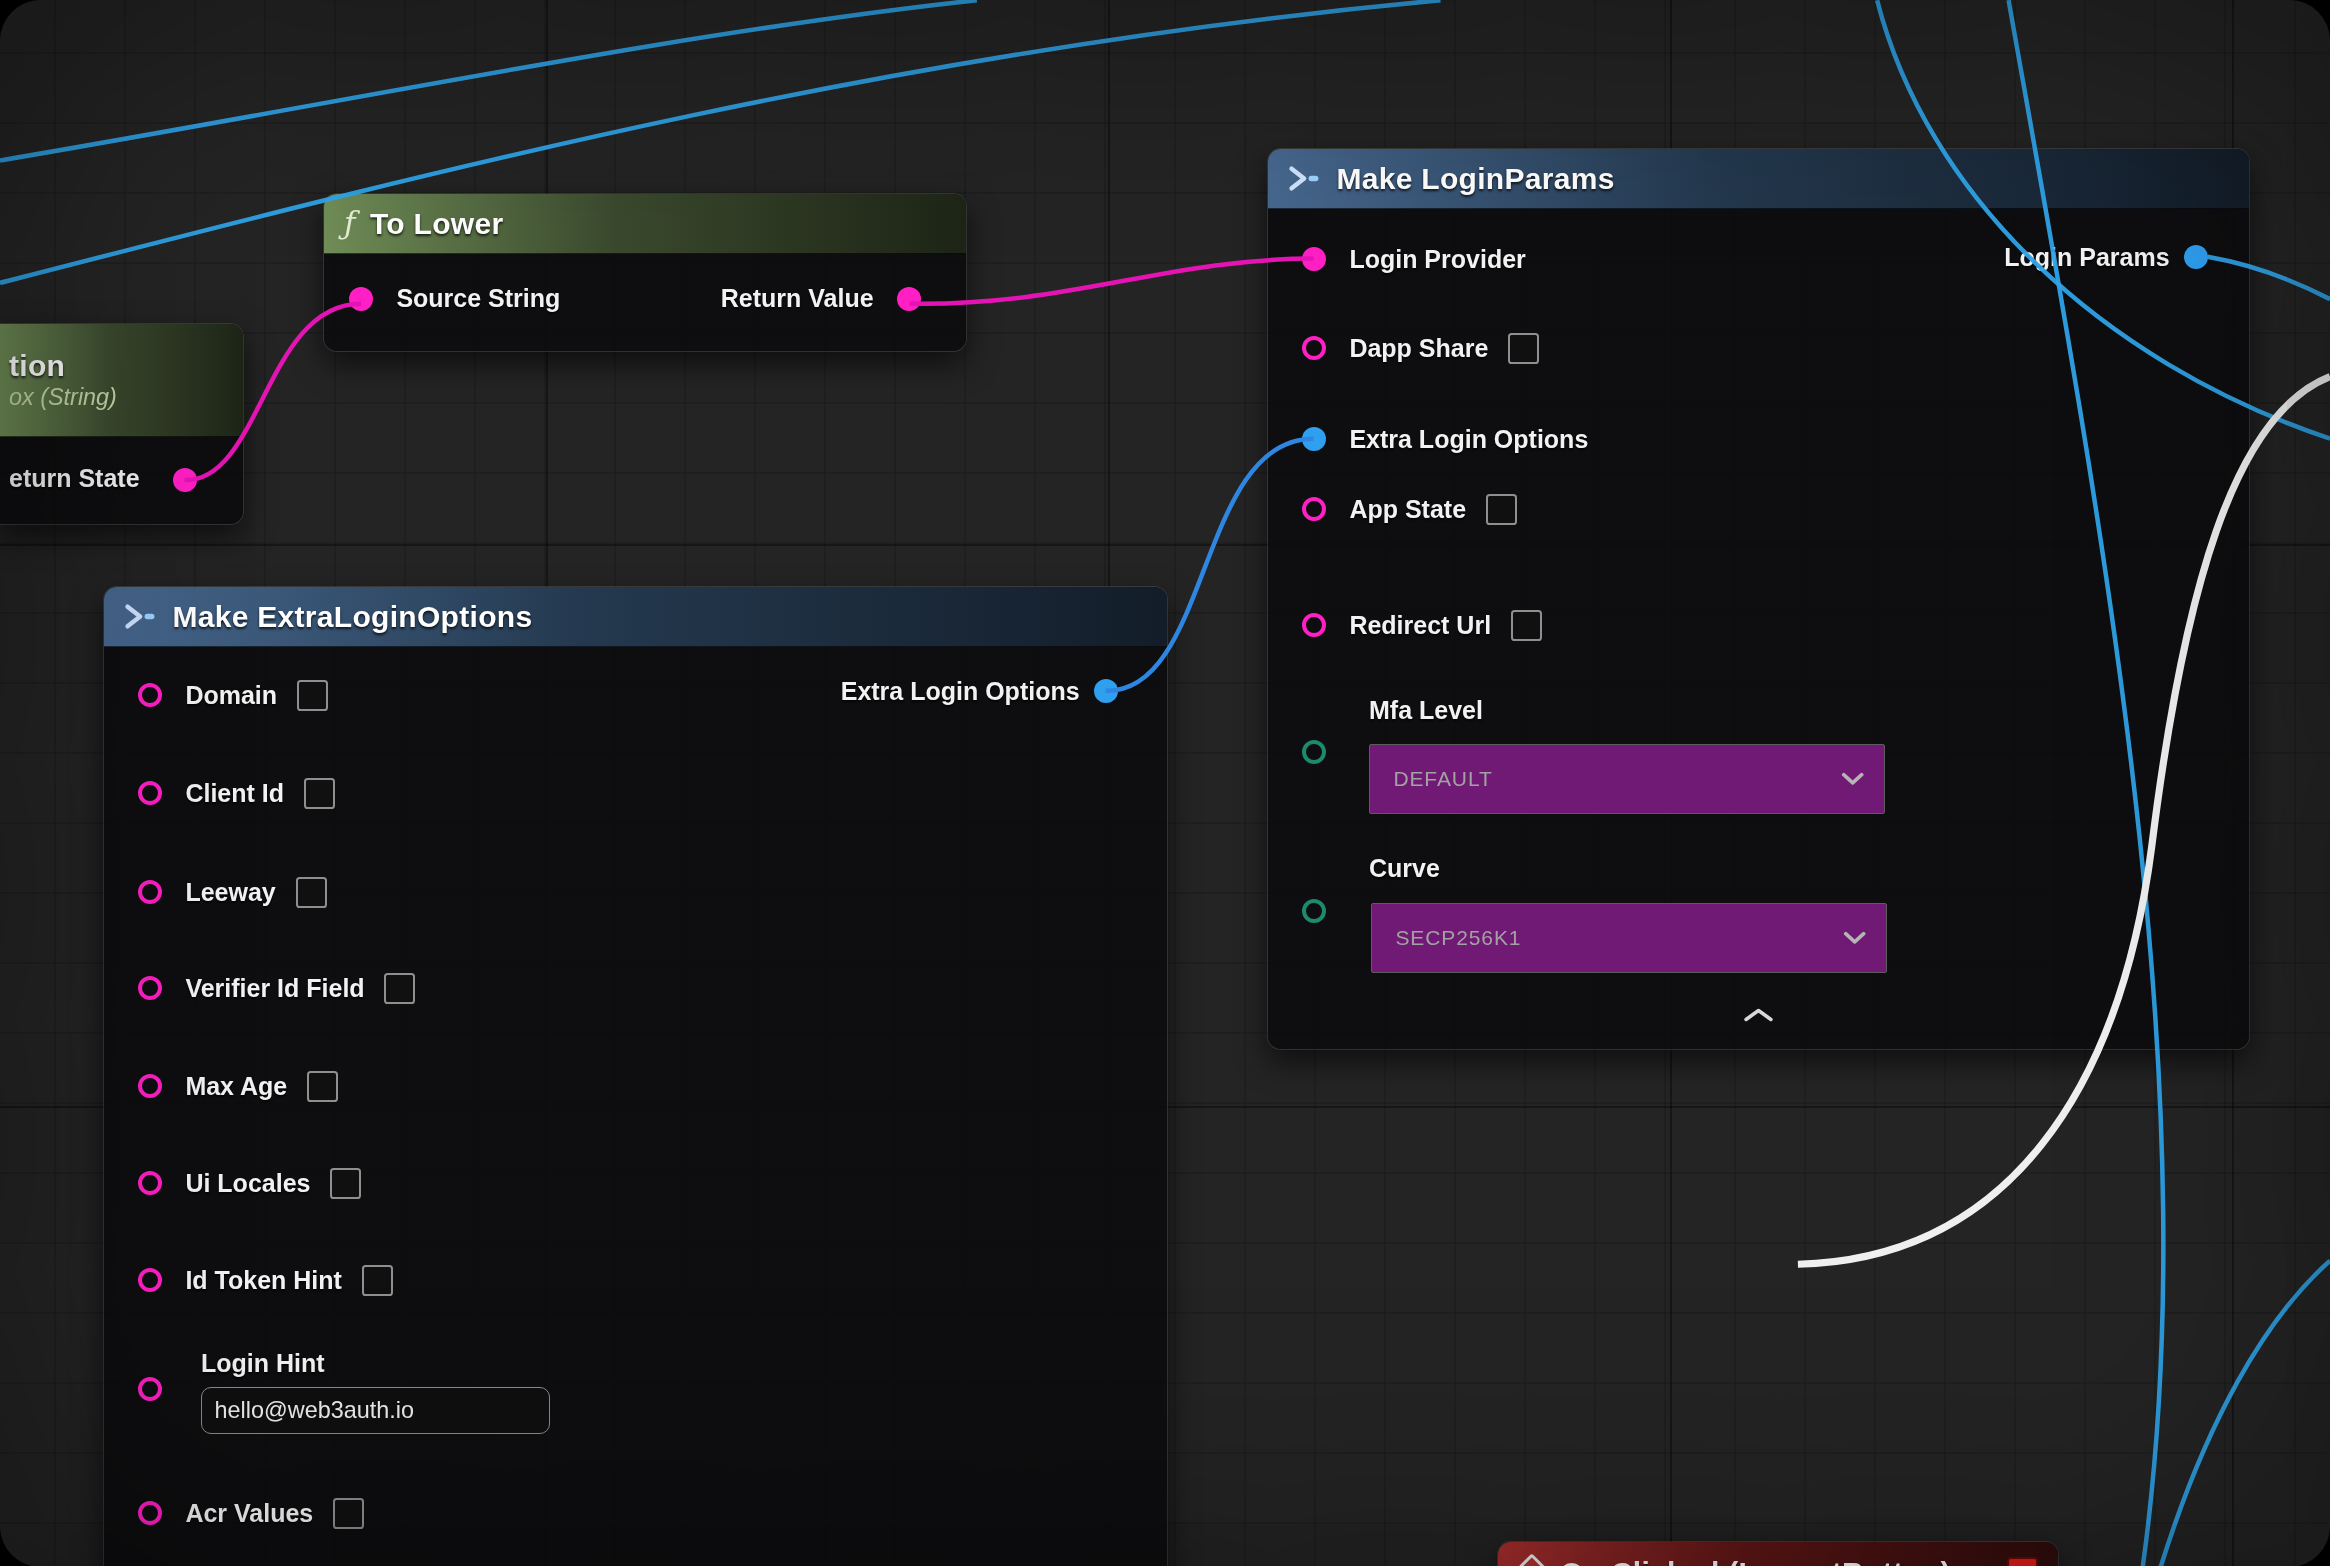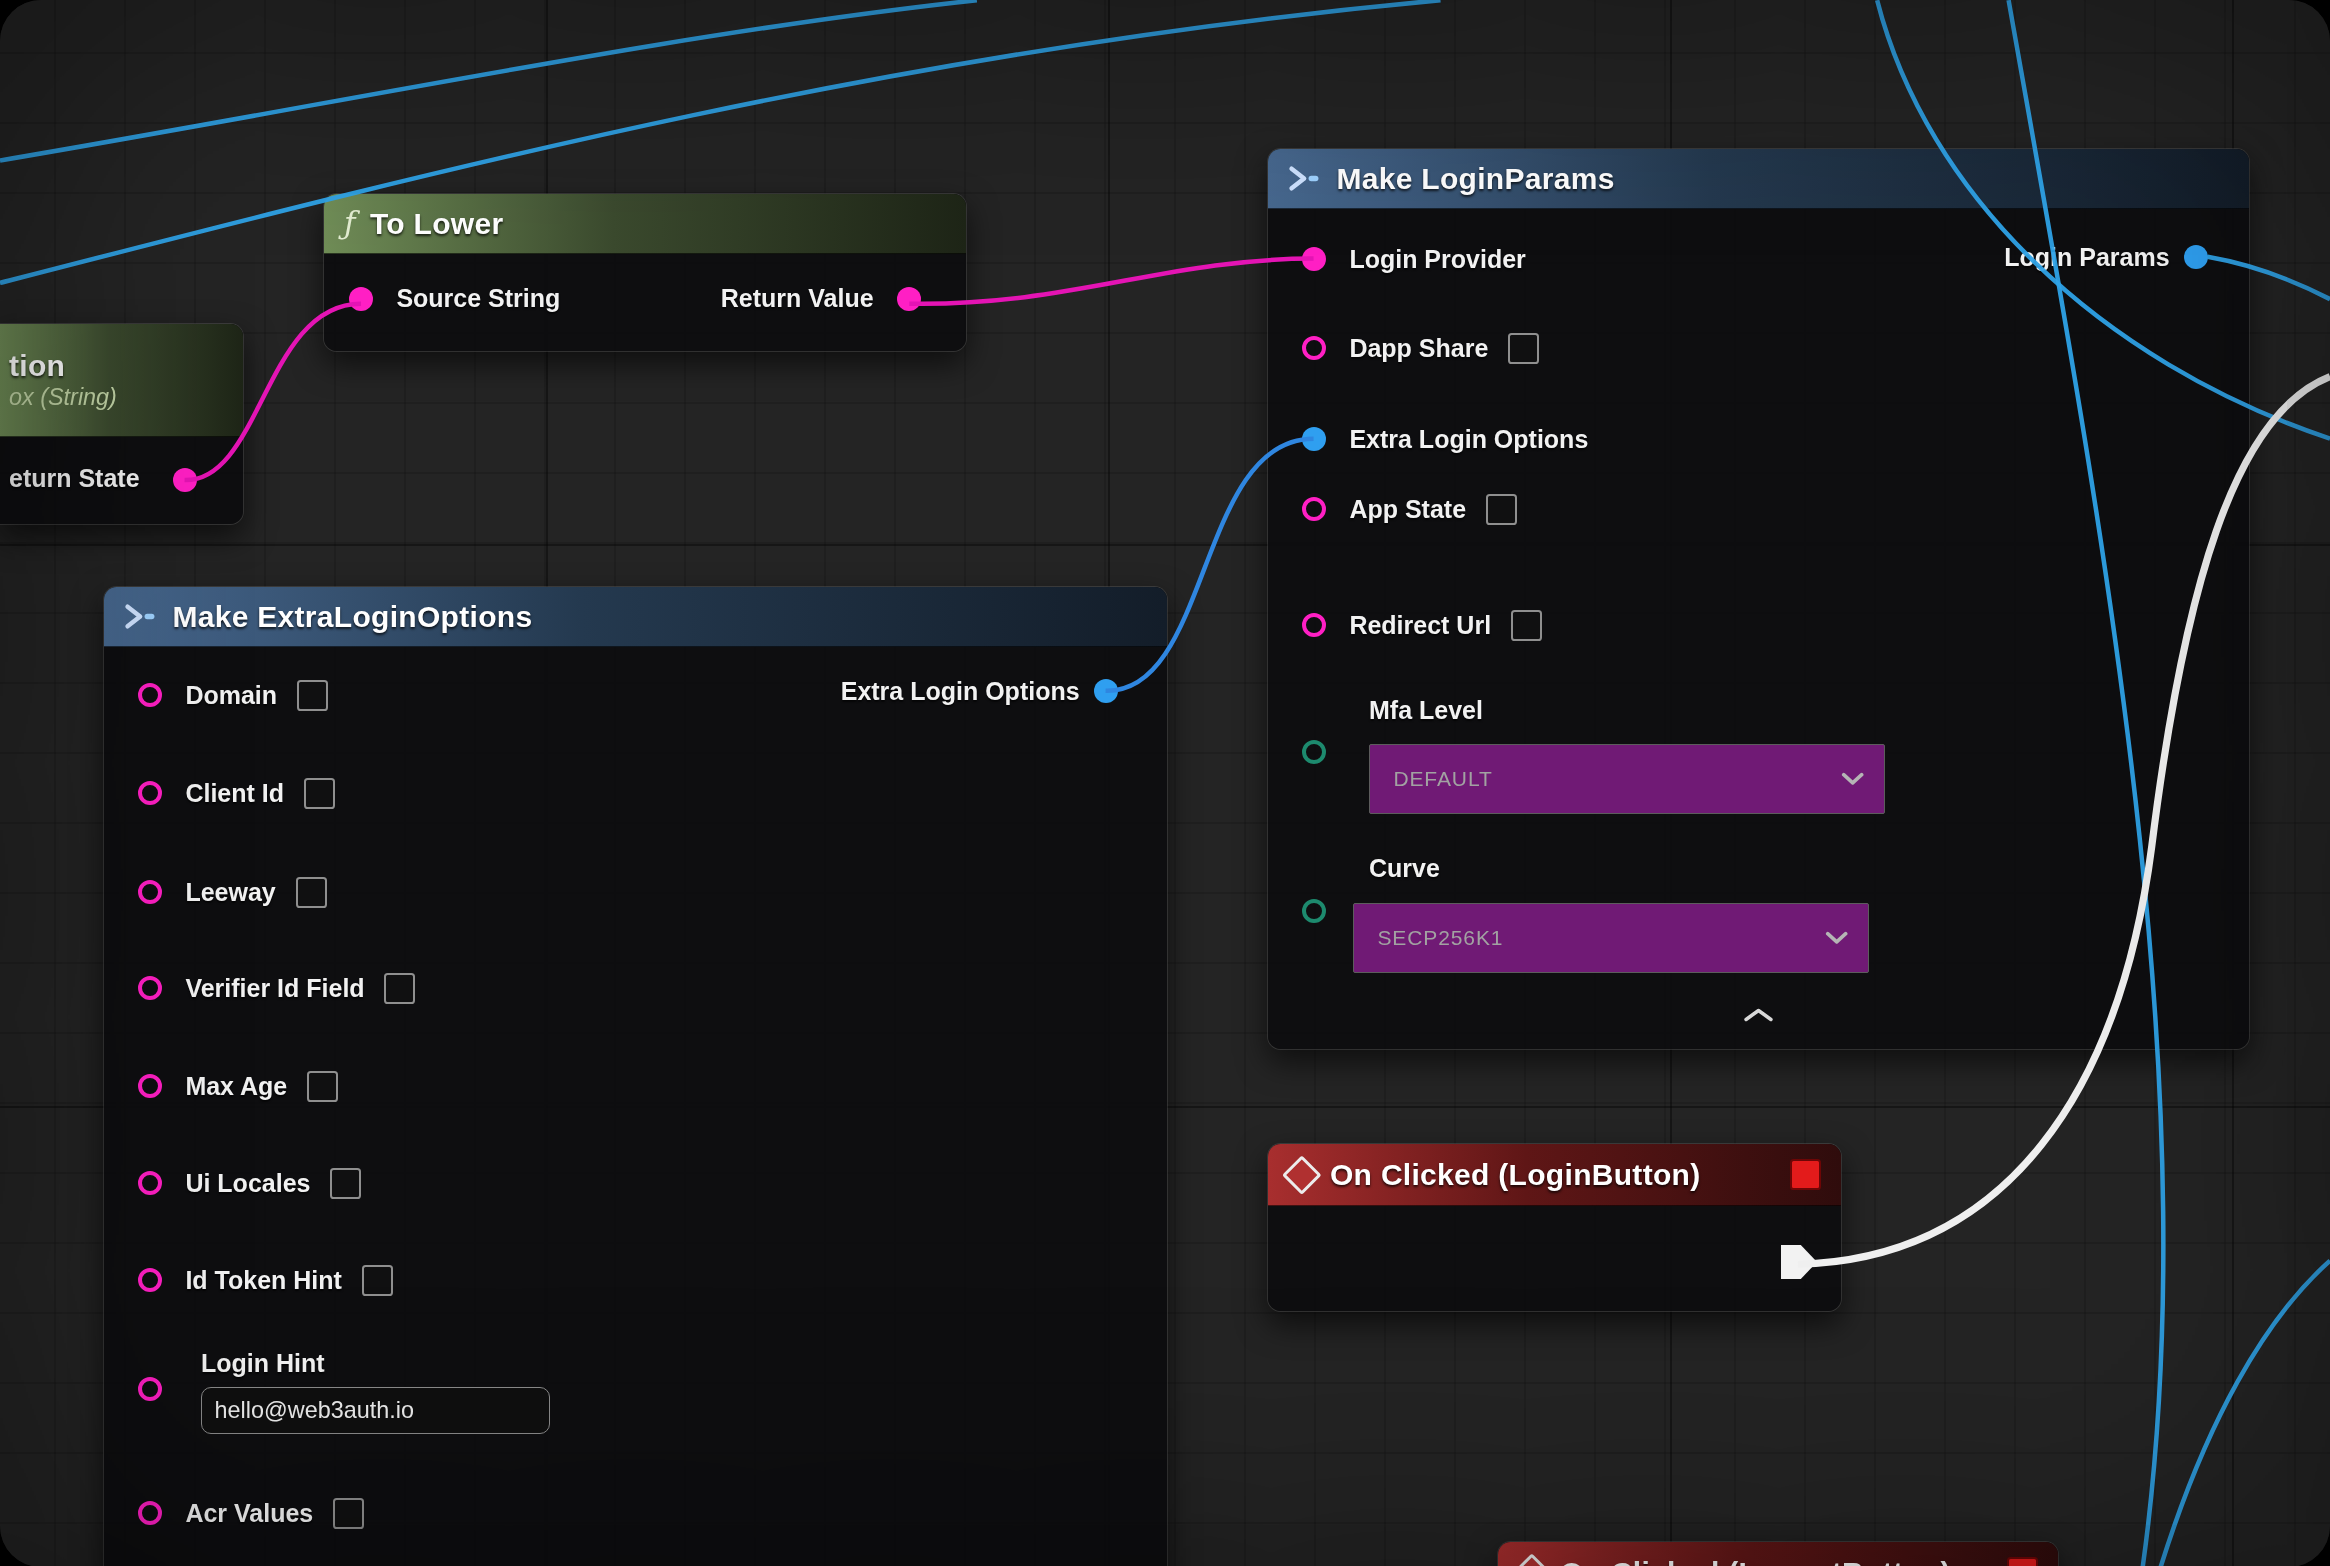--- a/index.html
+++ b/index.html
@@ -193,42 +193,34 @@
       <span class="pin pin-hollow-teal" style="position:absolute;left:34px;top:591px;"></span>
       <div class="dropdown" style="left:101px;top:595px;">
         <span class="dropdown-text">DEFAULT</span>
         <svg width="23.4" height="14.4" viewBox="0 0 26 16">
           <path d="M3 3 L13 12 L23 3" stroke="#b5b5b5" stroke-width="4" fill="none" stroke-linecap="round" stroke-linejoin="round"></path>
         </svg>
       </div>
 
       <span class="field-label" style="left:101px;top:705px;">Curve</span>
       <span class="pin pin-hollow-teal" style="position:absolute;left:34px;top:750px;"></span>
-      <div class="dropdown" style="left:85px;top:754px;">
+      <div class="dropdown" style="left:103px;top:754px;">
         <span class="dropdown-text">SECP256K1</span>
         <svg width="23.4" height="14.4" viewBox="0 0 26 16">
           <path d="M3 3 L13 12 L23 3" stroke="#b5b5b5" stroke-width="4" fill="none" stroke-linecap="round" stroke-linejoin="round"></path>
         </svg>
       </div>
 
       <div class="collapse-btn" style="top:850px;">
         <svg width="32" height="16" viewBox="0 0 36 18">
           <path d="M4 14 L18 4 L32 14" stroke="#d8d8d8" stroke-width="4" fill="none" stroke-linecap="round" stroke-linejoin="round"></path>
         </svg>
       </div>
     </div>
 
-    <div class="node" style="left:1268px;top:1144px;width:573px;height:167px;">
-      <div class="node-header header-red" style="height:61px;">
-        <span class="event-diamond"></span>
-        <span class="node-title">On Clicked (LoginButton)</span>
-        <span class="delegate-square"></span>
-      </div>
-      <span class="exec-arrow" style="right:24px;top:101px;"></span>
-    </div>
 
     <div class="node" style="left:1498px;top:1542px;width:560px;height:135px;">
       <div class="node-header header-red" style="height:61px;">
         <span class="event-diamond"></span>
         <span class="node-title">On Clicked (LogoutButton)</span>
         <span class="delegate-square"></span>
       </div>
     </div>
 
     <svg class="wires" width="2330" height="1567" viewBox="0 0 2588 1740">

